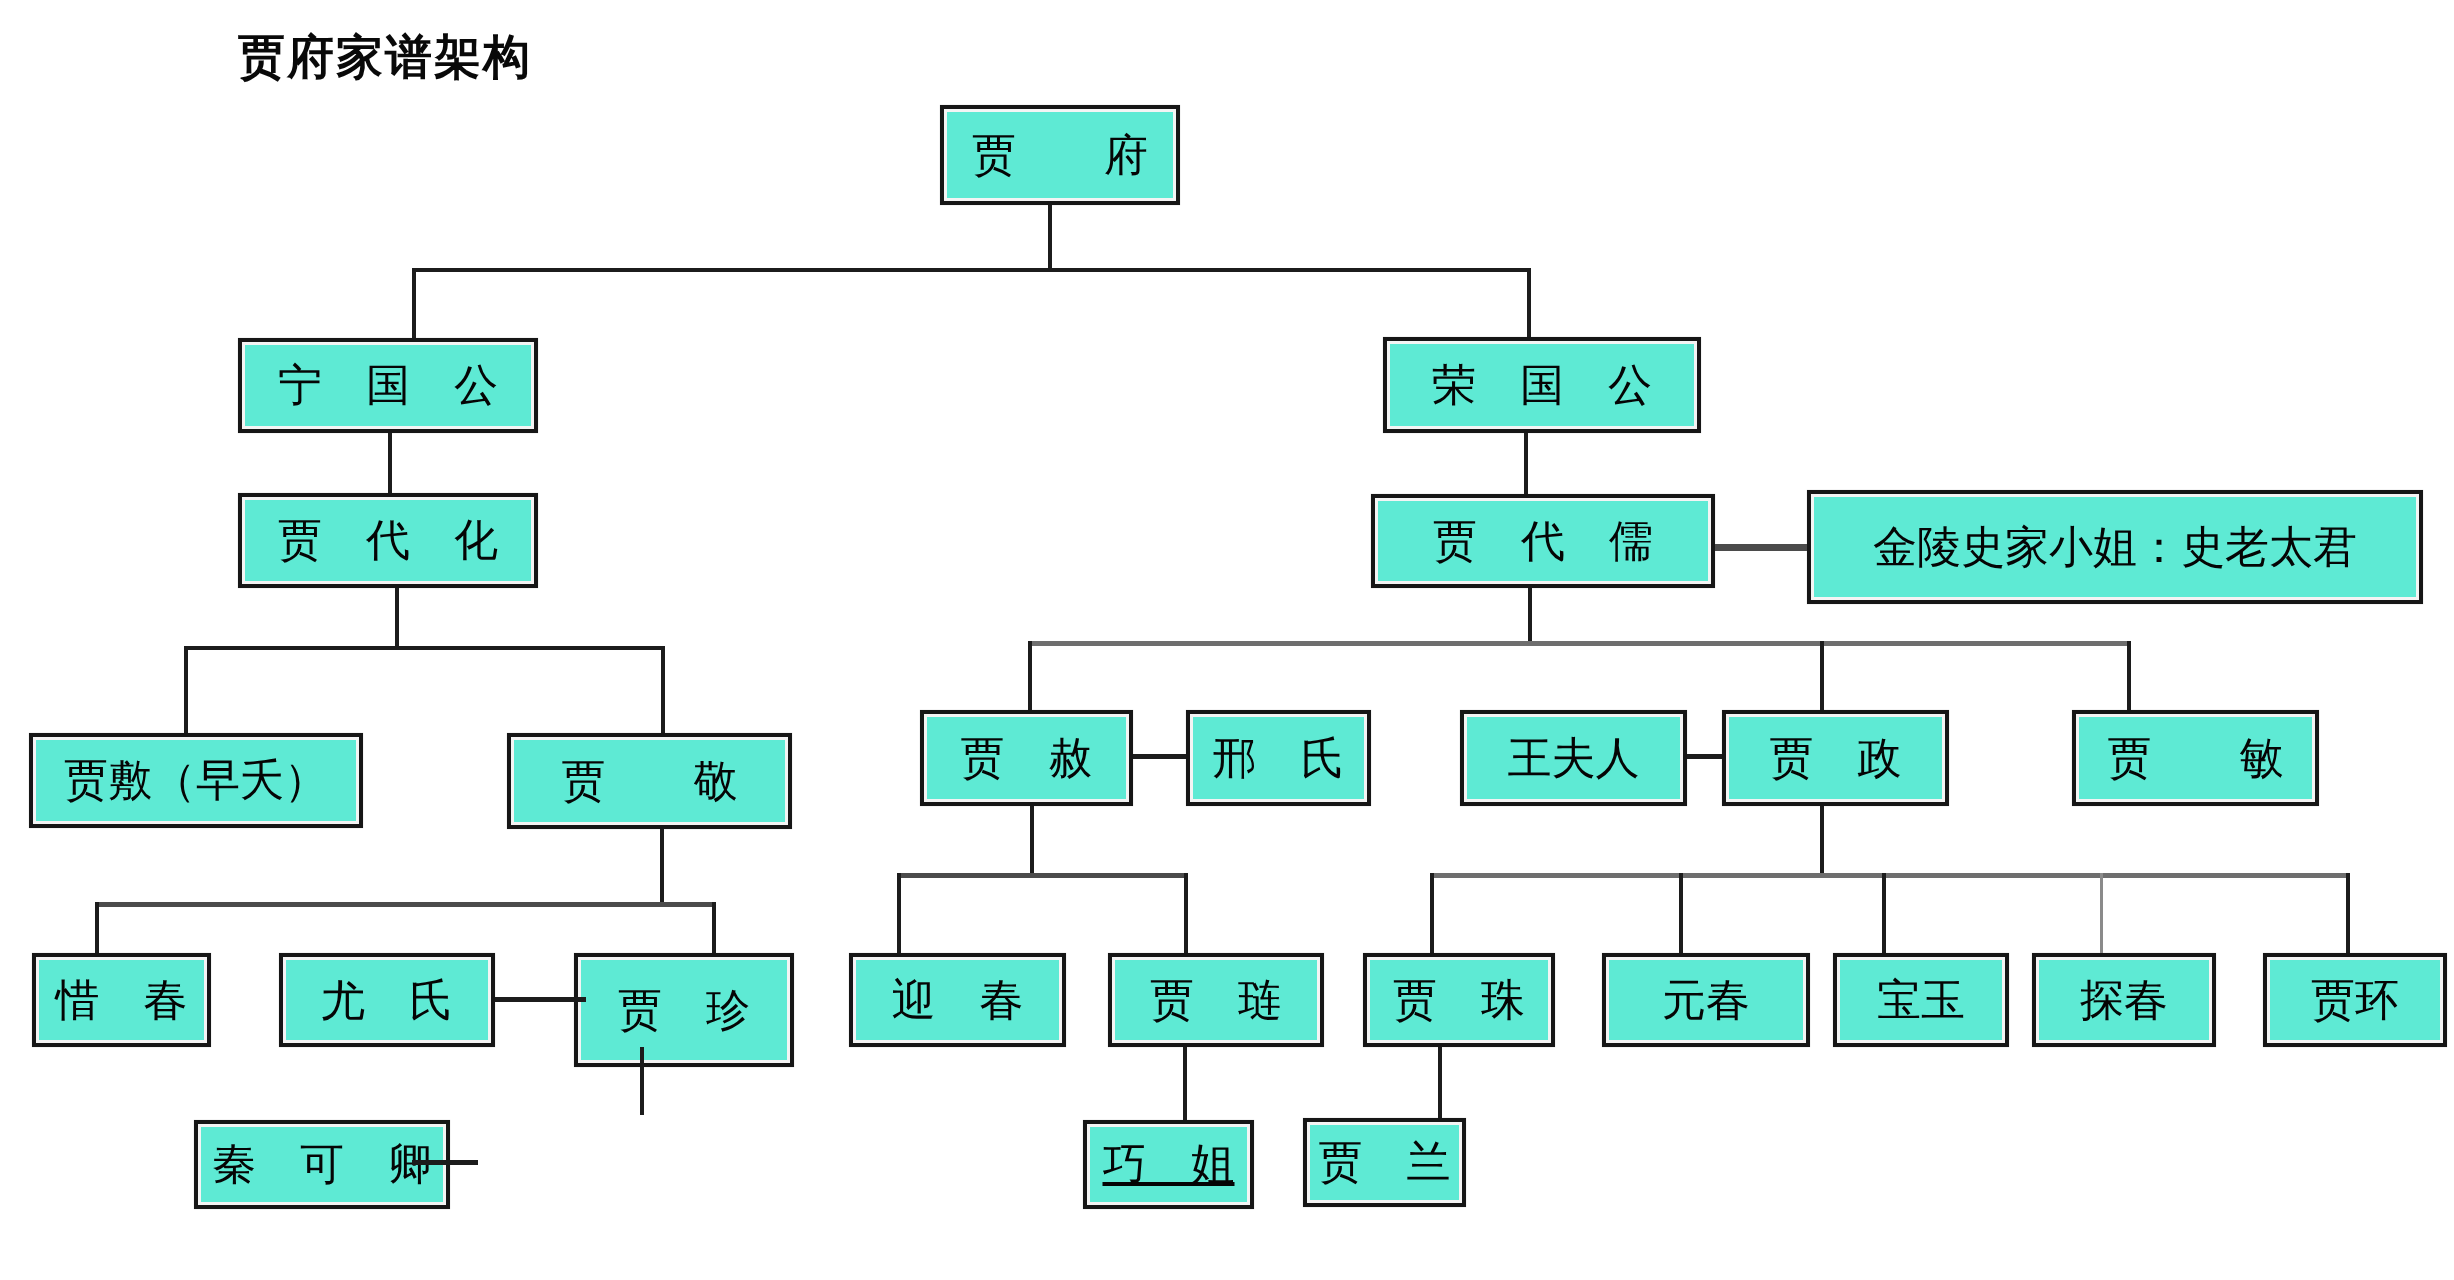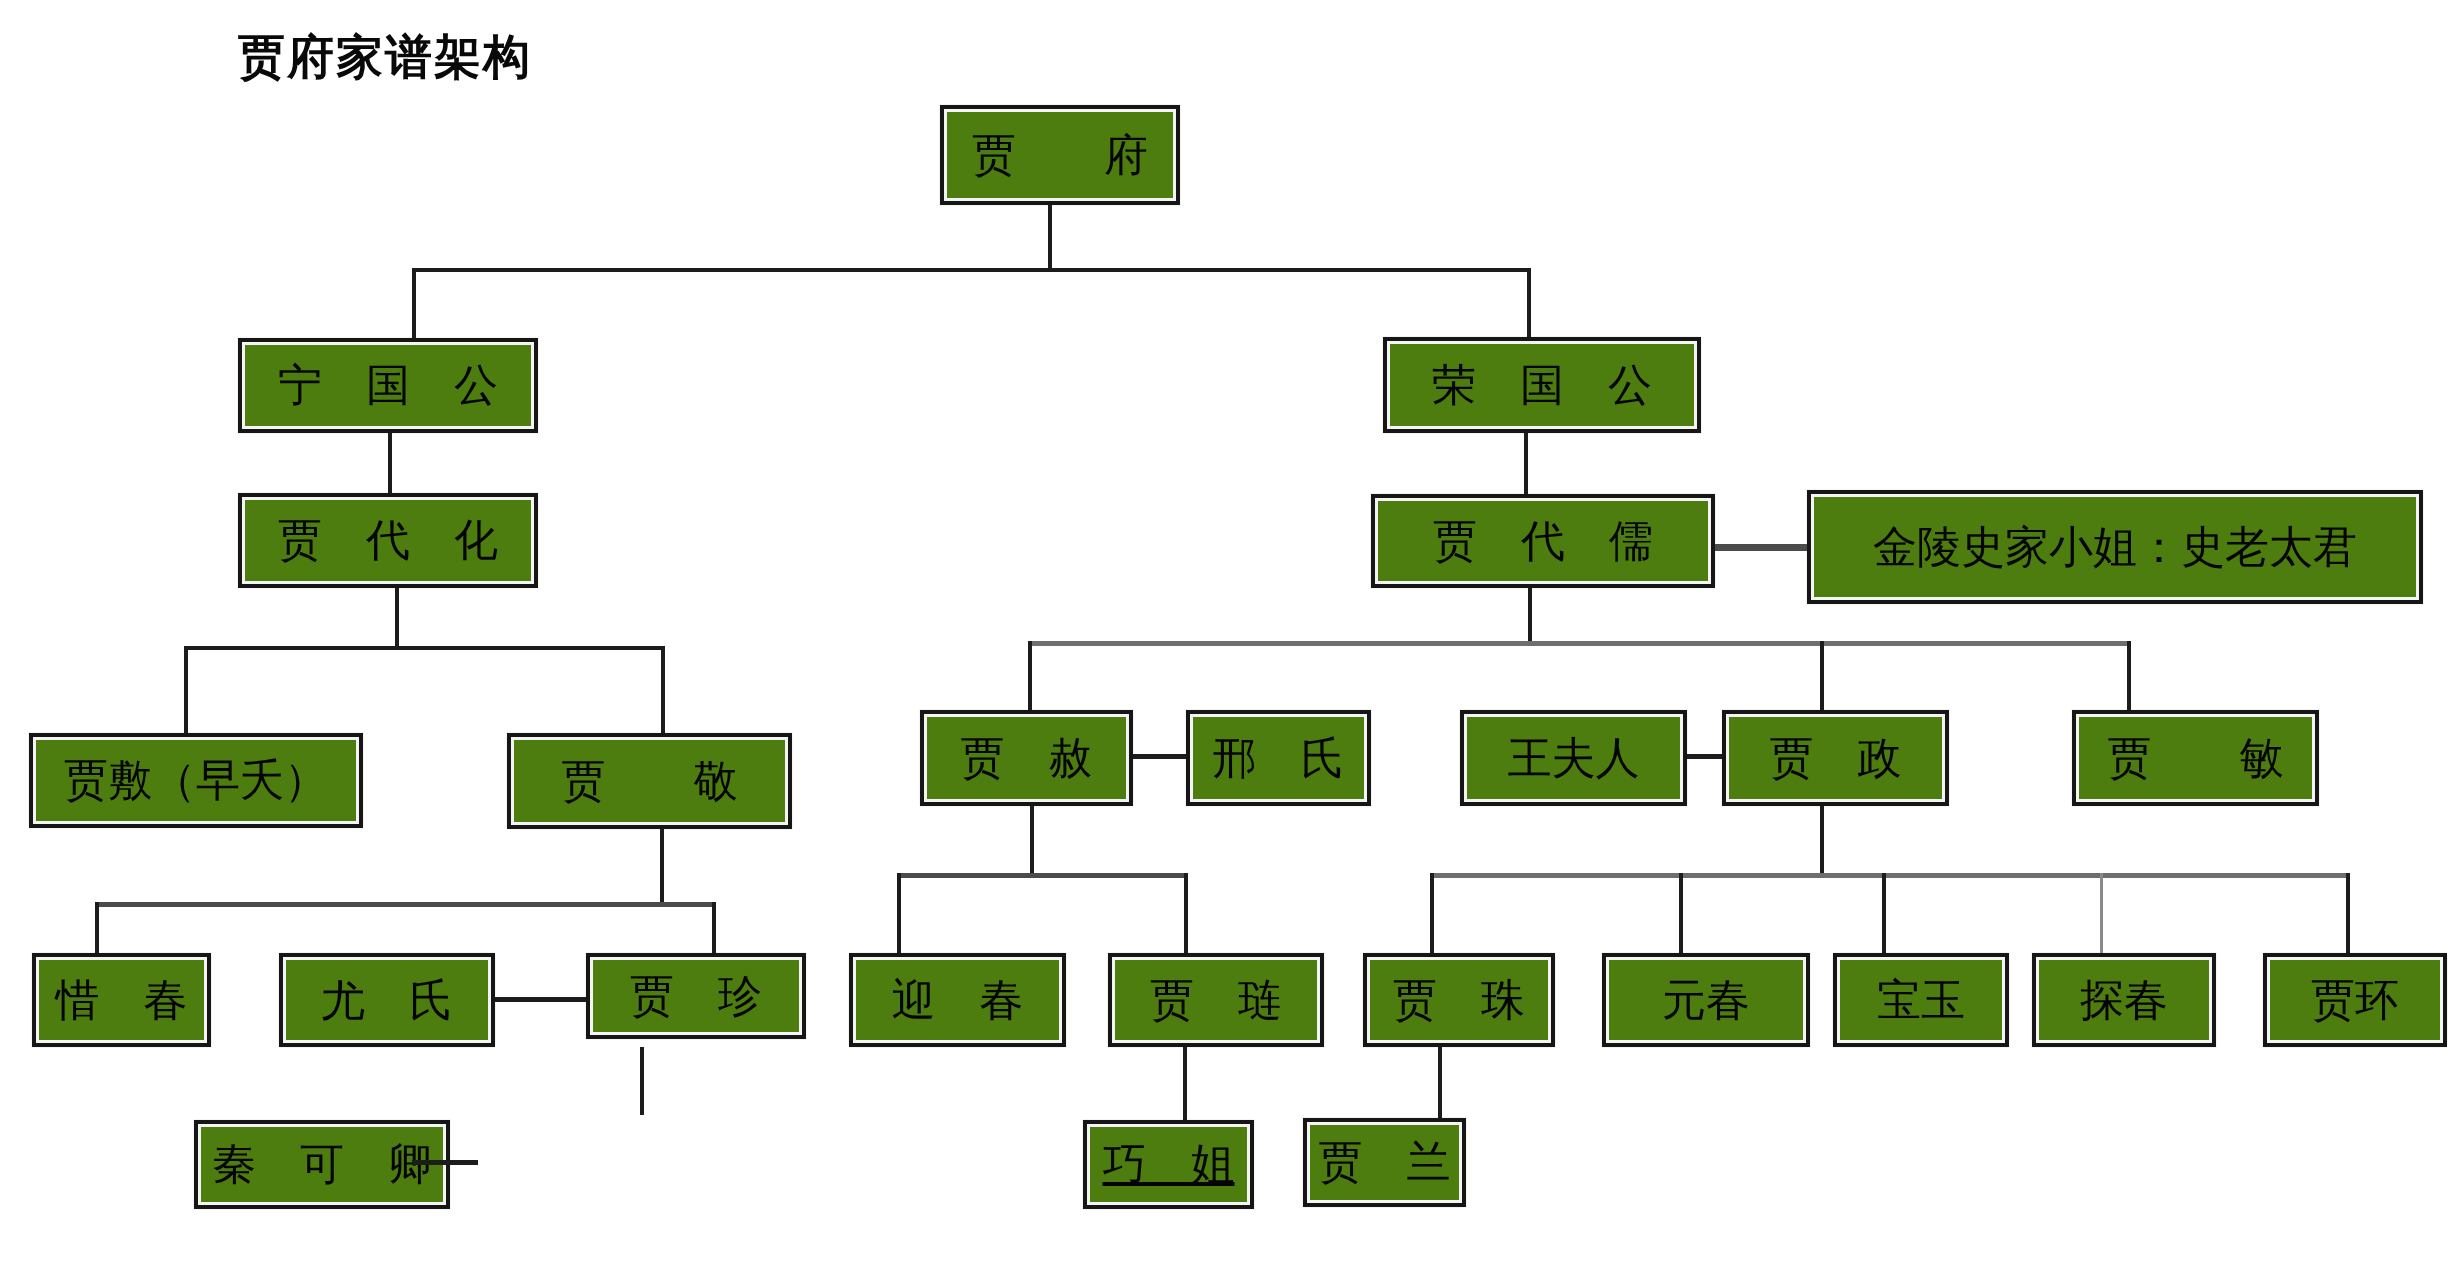--- a/index.html
+++ b/index.html
@@ -7,21 +7,21 @@
     position:relative;width:2454px;height:1280px;background:#ffffff;
     font-family:"Liberation Sans","DejaVu Sans",sans-serif;
     overflow:hidden;color:#000;
   }
   .diagram-title{
     position:absolute;font-size:47px;font-weight:bold;color:#090909;
     letter-spacing:2px;white-space:nowrap;
   }
   .node{
     position:absolute;box-sizing:border-box;border:4px solid #161616;
-    background:#4d7c0f;display:flex;align-items:center;justify-content:center;
+    background:#5eead4;display:flex;align-items:center;justify-content:center;
     font-size:44px;color:#050505;white-space:nowrap;
     box-shadow:inset 0 0 0 3px #f4f4f4, 0 0 1px rgba(0,0,0,0.25);
   }
   .edge{position:absolute;background:#1c1c1c;}
   .edge.gray{background:#6e6e6e;}
   .edge.dgray{background:#4b4b4b;}
   .edge.lgray{background:#8a8a8a;}
 </style>
 </head>
 <body>
@@ -42,21 +42,21 @@
   <div class="node" style="left:29px;top:733px;width:334px;height:95px;">贾敷（早夭）</div>
   <div class="node" style="left:507px;top:733px;width:285px;height:96px;">贾　　敬</div>
   <div class="node" style="left:920px;top:710px;width:213px;height:96px;">贾　赦</div>
   <div class="node" style="left:1186px;top:710px;width:185px;height:96px;">邢　氏</div>
   <div class="node" style="left:1460px;top:710px;width:227px;height:96px;">王夫人</div>
   <div class="node" style="left:1722px;top:710px;width:227px;height:96px;">贾　政</div>
   <div class="node" style="left:2072px;top:710px;width:247px;height:96px;">贾　　敏</div>
 
   <div class="node" style="left:32px;top:953px;width:179px;height:94px;">惜　春</div>
   <div class="node" style="left:279px;top:953px;width:216px;height:94px;">尤　氏</div>
-  <div class="node" style="left:586px;top:953px;width:220px;height:86px;">贾　珍</div>
+  <div class="node" style="left:574px;top:953px;width:220px;height:114px;">贾　珍</div>
   <div class="node" style="left:849px;top:953px;width:217px;height:94px;">迎　春</div>
   <div class="node" style="left:1108px;top:953px;width:216px;height:94px;">贾　琏</div>
   <div class="node" style="left:1363px;top:953px;width:192px;height:94px;">贾　珠</div>
   <div class="node" style="left:1602px;top:953px;width:208px;height:94px;">元春</div>
   <div class="node" style="left:1833px;top:953px;width:176px;height:94px;">宝玉</div>
   <div class="node" style="left:2032px;top:953px;width:184px;height:94px;">探春</div>
   <div class="node" style="left:2263px;top:953px;width:184px;height:94px;">贾环</div>
 
   <div class="node" style="left:194px;top:1120px;width:256px;height:89px;">秦　可　卿</div>
   <div class="node" style="left:1083px;top:1120px;width:171px;height:89px;text-decoration:underline;">巧　姐</div>

